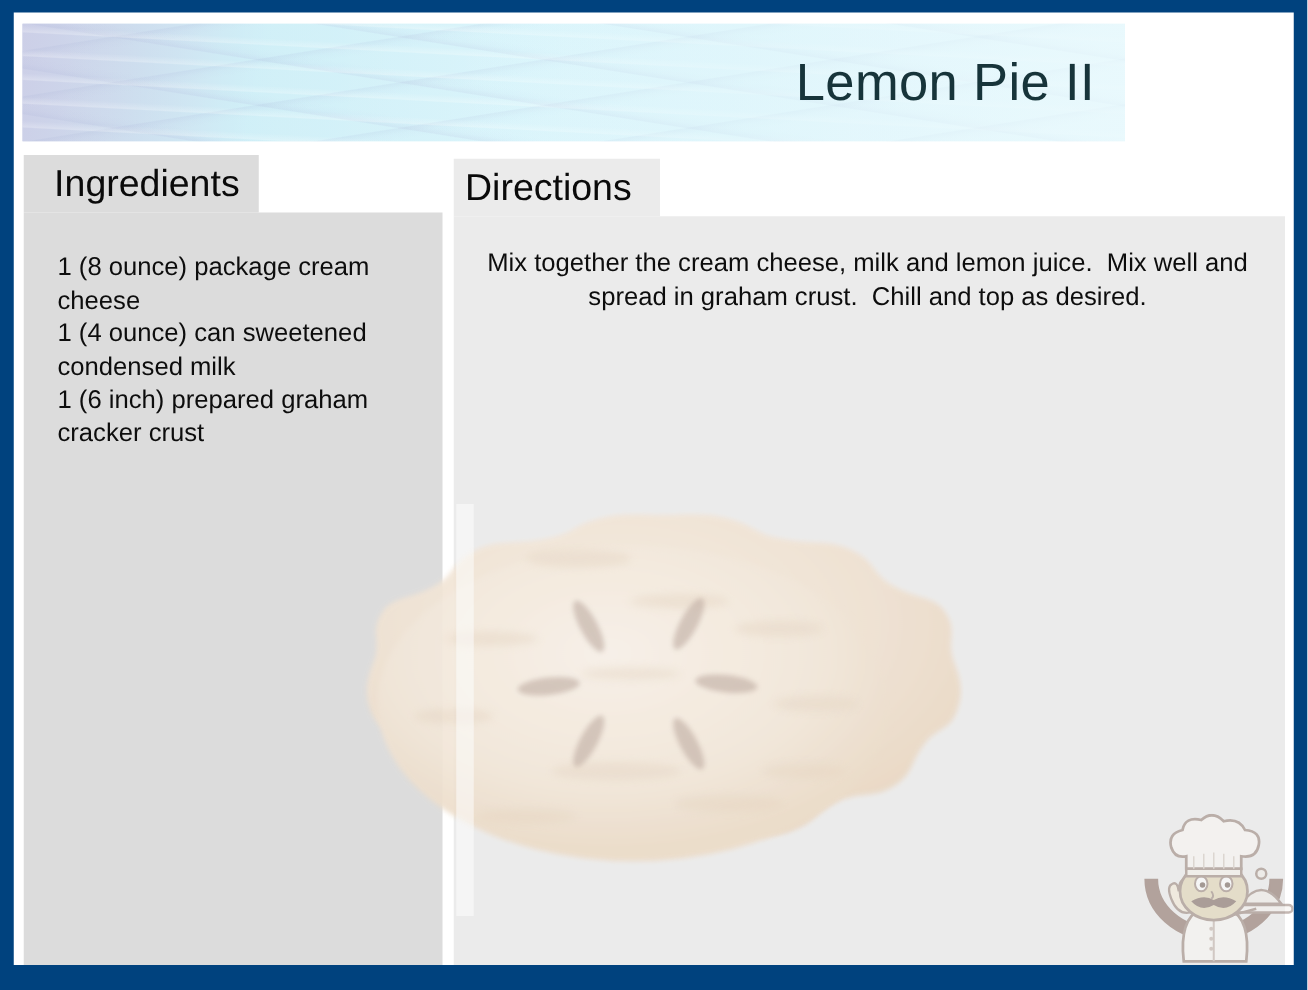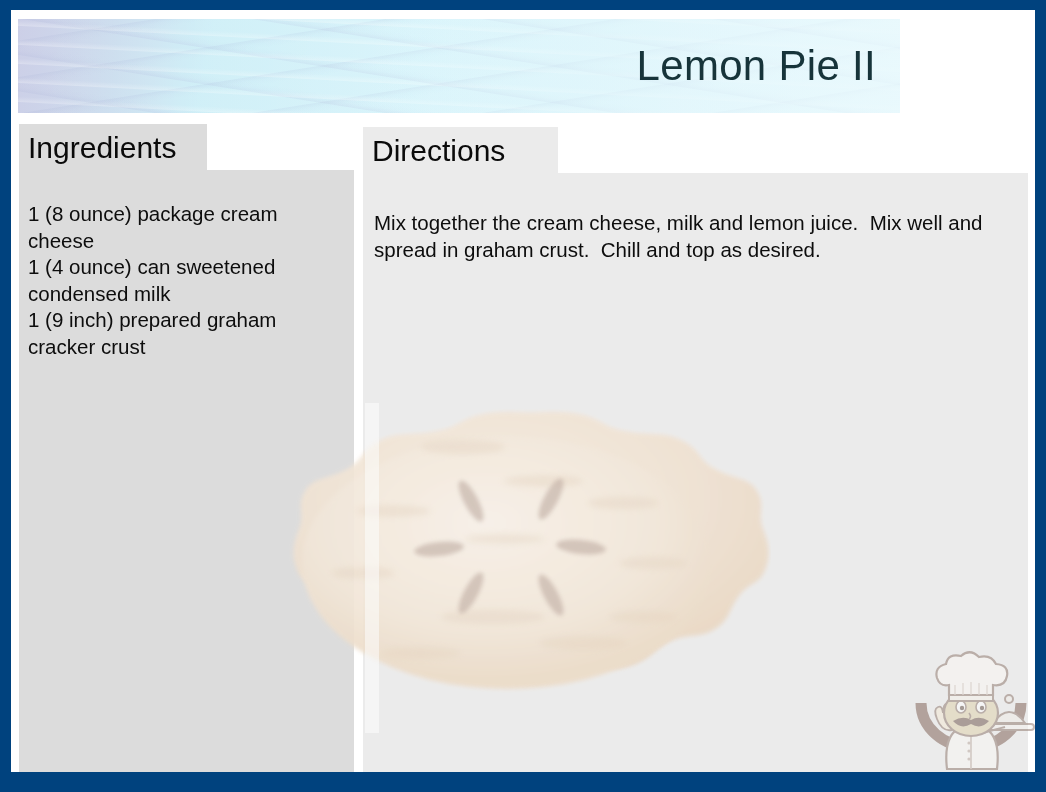--- a/index.html
+++ b/index.html
@@ -110,50 +110,52 @@
     font-size: 30px;
     line-height: 1;
     box-sizing: border-box;
   }
   #ingredients-header {
     left: 8px;
     top: 114px;
     width: 188px;
     height: 46px;
     padding: 9px 0 0 9px;
+    text-align: center;
   }
   #directions-header {
     left: 352px;
     top: 117px;
-    width: 195px;
+    width: 165px;
     height: 46px;
     padding: 9px 0 0 9px;
     background: #ebebeb;
   }
 
   
   #ingredients-panel {
     position: absolute;
     left: 8px;
     top: 160px;
     width: 335px;
     height: 602px;
     background: #dcdcdc;
     box-sizing: border-box;
-    padding: 31px 14px 0 9px;
+    padding: 31px 14px 0 27px;
   }
   #directions-panel {
     position: absolute;
     left: 352px;
     top: 163px;
     width: 665px;
     height: 599px;
     background: #ebebeb;
     box-sizing: border-box;
-    padding: 36px 14px 0 11px;
+    padding: 24px 14px 0 11px;
+    text-align: center;
   }
 
   .ingredient-line {
     font-size: 20.5px;
     line-height: 26.5px;
     color: #0d0d0d;
   }
   #directions-text {
     font-size: 20.5px;
     line-height: 27px;
@@ -196,21 +198,21 @@
       <div class="lattice c"></div>
       <div id="banner-fade"></div>
       <div id="recipe-title">Lemon Pie II</div>
     </div>
 
     <div class="panel-header" id="ingredients-header">Ingredients</div>
 
     <div id="ingredients-panel">
       <div class="ingredient-line">1 (8 ounce) package cream cheese</div>
       <div class="ingredient-line">1 (4 ounce) can sweetened condensed milk</div>
-      <div class="ingredient-line">1 (9 inch) prepared graham cracker crust</div>
+      <div class="ingredient-line">1 (6 inch) prepared graham cracker crust</div>
     </div>
 
     <div class="panel-header" id="directions-header">Directions</div>
 
     <div id="directions-panel">
       <div id="directions-text">Mix together the cream cheese, milk and lemon juice.  Mix well and spread in graham crust.  Chill and top as desired.</div>
     </div>
 
     <svg id="pie-illustration" viewBox="0 0 528 330">
       <defs>

